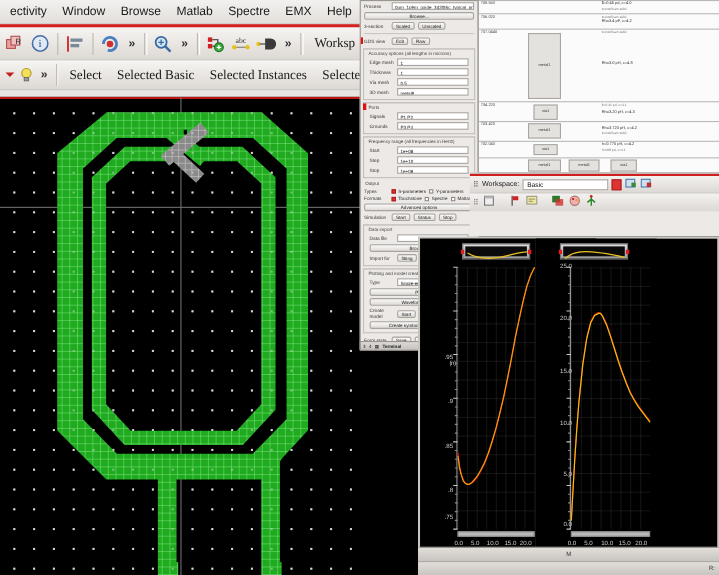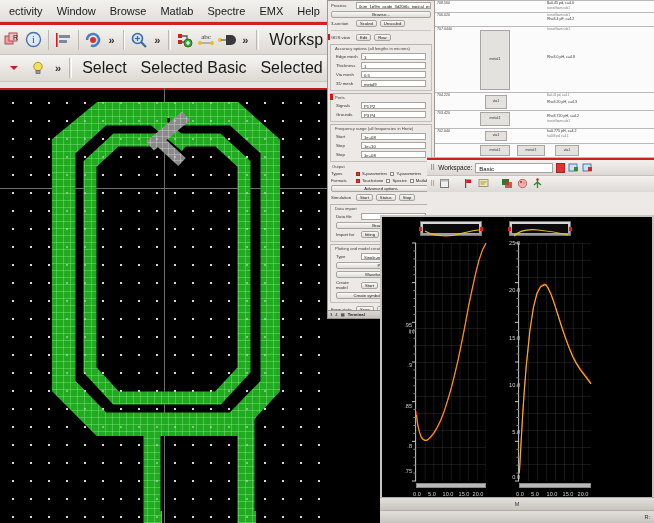--- a/index.html
+++ b/index.html
@@ -22,21 +22,21 @@
   .redline { height:3px; background:#d32020; }
 
   .toolbar { height:30px; background:linear-gradient(#f6f4f2,#ddd9d4); display:flex; align-items:center;
              border-bottom:1px solid #c9c5c0; padding-left:2px; }
   .toolbar2 { height:27px; background:linear-gradient(#f6f4f2,#ddd9d4); display:flex; align-items:center;
              border-bottom:1px solid #c9c5c0; padding-left:2px; }
   .tb-sep { width:1px; height:20px; background:#bdb8b2; margin:0 4px; }
   .tb-sep2 { width:3px; height:20px; border-left:1px solid #bdb8b2; border-right:1px solid #fff; margin:0 3px; }
   .tb-btn { width:24px; height:24px; display:flex; align-items:center; justify-content:center; }
   .chev { font-size:11px; color:#333; padding:0 5px; font-weight:bold; }
-  .tb-label { font-size:16px; color:#1a1a1a; padding:0 7px; white-space:nowrap; }
+  .tb-label { font-size:12px; color:#1a1a1a; padding:0 7px; white-space:nowrap;font-family:Liberation Serif, serif; }
 
   
   #canvas { position:absolute; left:0; top:88px; width:330px; height:435px; background:#000; overflow:hidden; }
   .dotgrid { position:absolute; inset:0;
      background-image:radial-gradient(circle, #d8d8d8 0.8px, transparent 1px);
      background-size:18px 18px; background-position:4px 6px; }
   .axisline { position:absolute; background:#6e6e6e; }
   #axisV { left:164px; top:0; width:1px; height:435px; }
   #axisH { left:0; top:100px; width:330px; height:1px; }
   .redtop { position:absolute; left:0; top:0; width:330px; height:2px; background:#c01616; }
@@ -228,20 +228,21 @@
       <div class="tb-btn">
         <svg width="16" height="16" viewBox="0 0 16 16">
             <circle cx="8" cy="6.5" r="4.2" fill="#f5e05a" stroke="#b09020" stroke-width="1"></circle>
             <rect x="6" y="10.5" width="4" height="3" fill="#999" stroke="#666" stroke-width="0.8"></rect>
           </svg>
       </div>
       <div class="chev">»</div>
       <div class="tb-sep2"></div>
       <div class="tb-label">Select</div>
       <div class="tb-label">Selected Basic</div>
+      <div class="tb-label">Selected Instances</div>
       <div class="tb-label">Selected</div>
     </div>
 
     <div id="canvas">
       <div class="redtop"></div>
       <div class="dotgrid"></div>
       <div class="axisline" id="axisV"></div>
       <div class="axisline" id="axisH"></div>
 
       <svg width="330" height="435" style="position:absolute;left:0;top:0">

